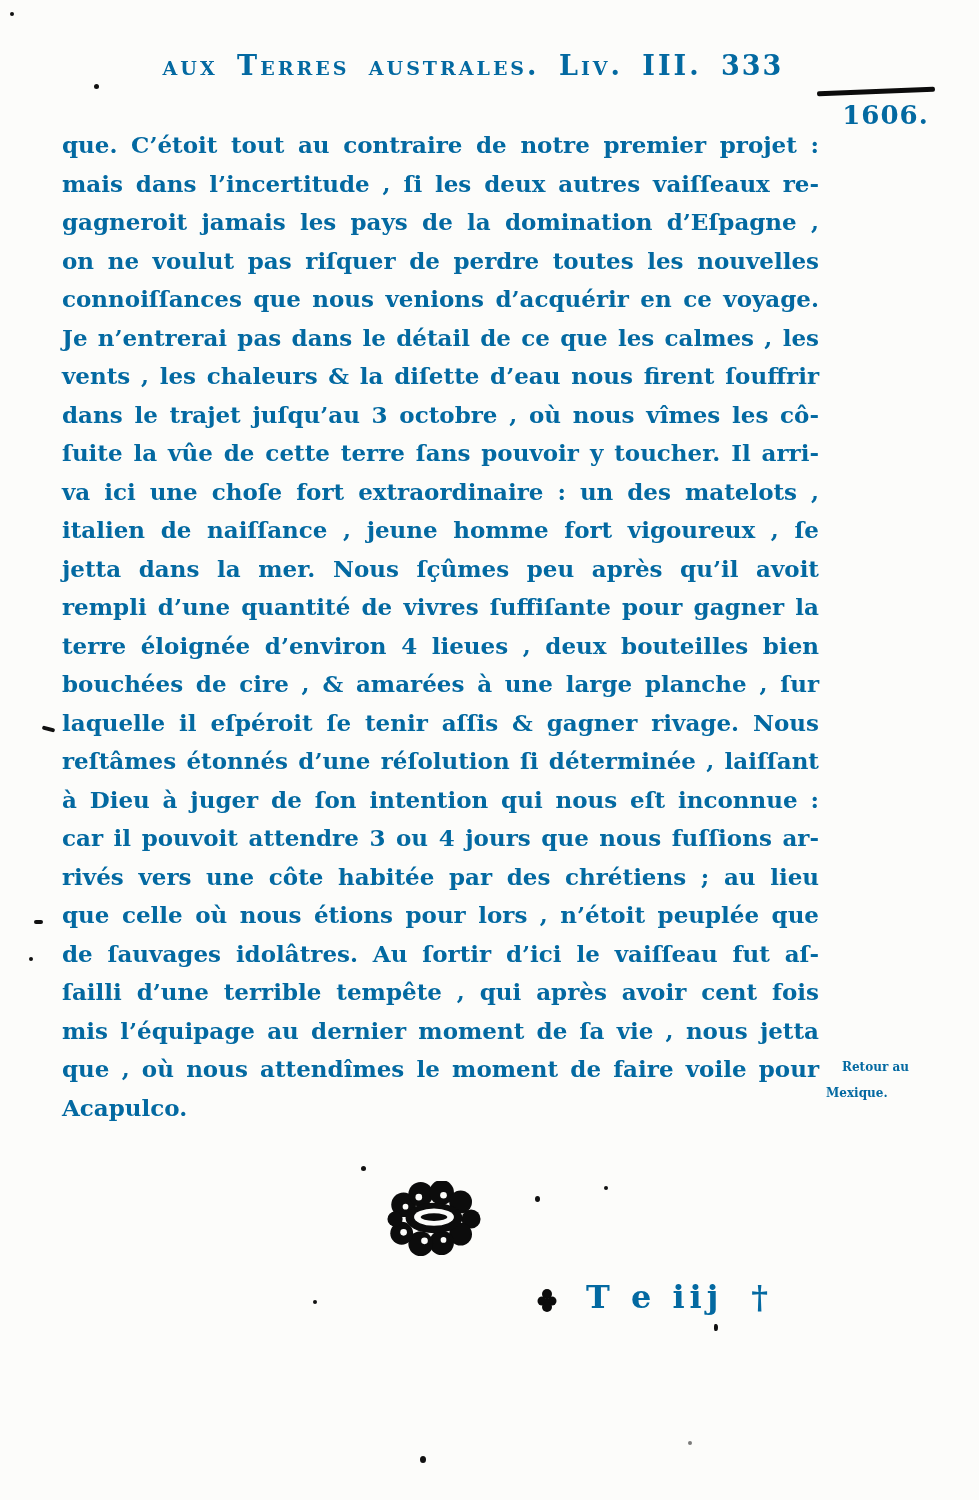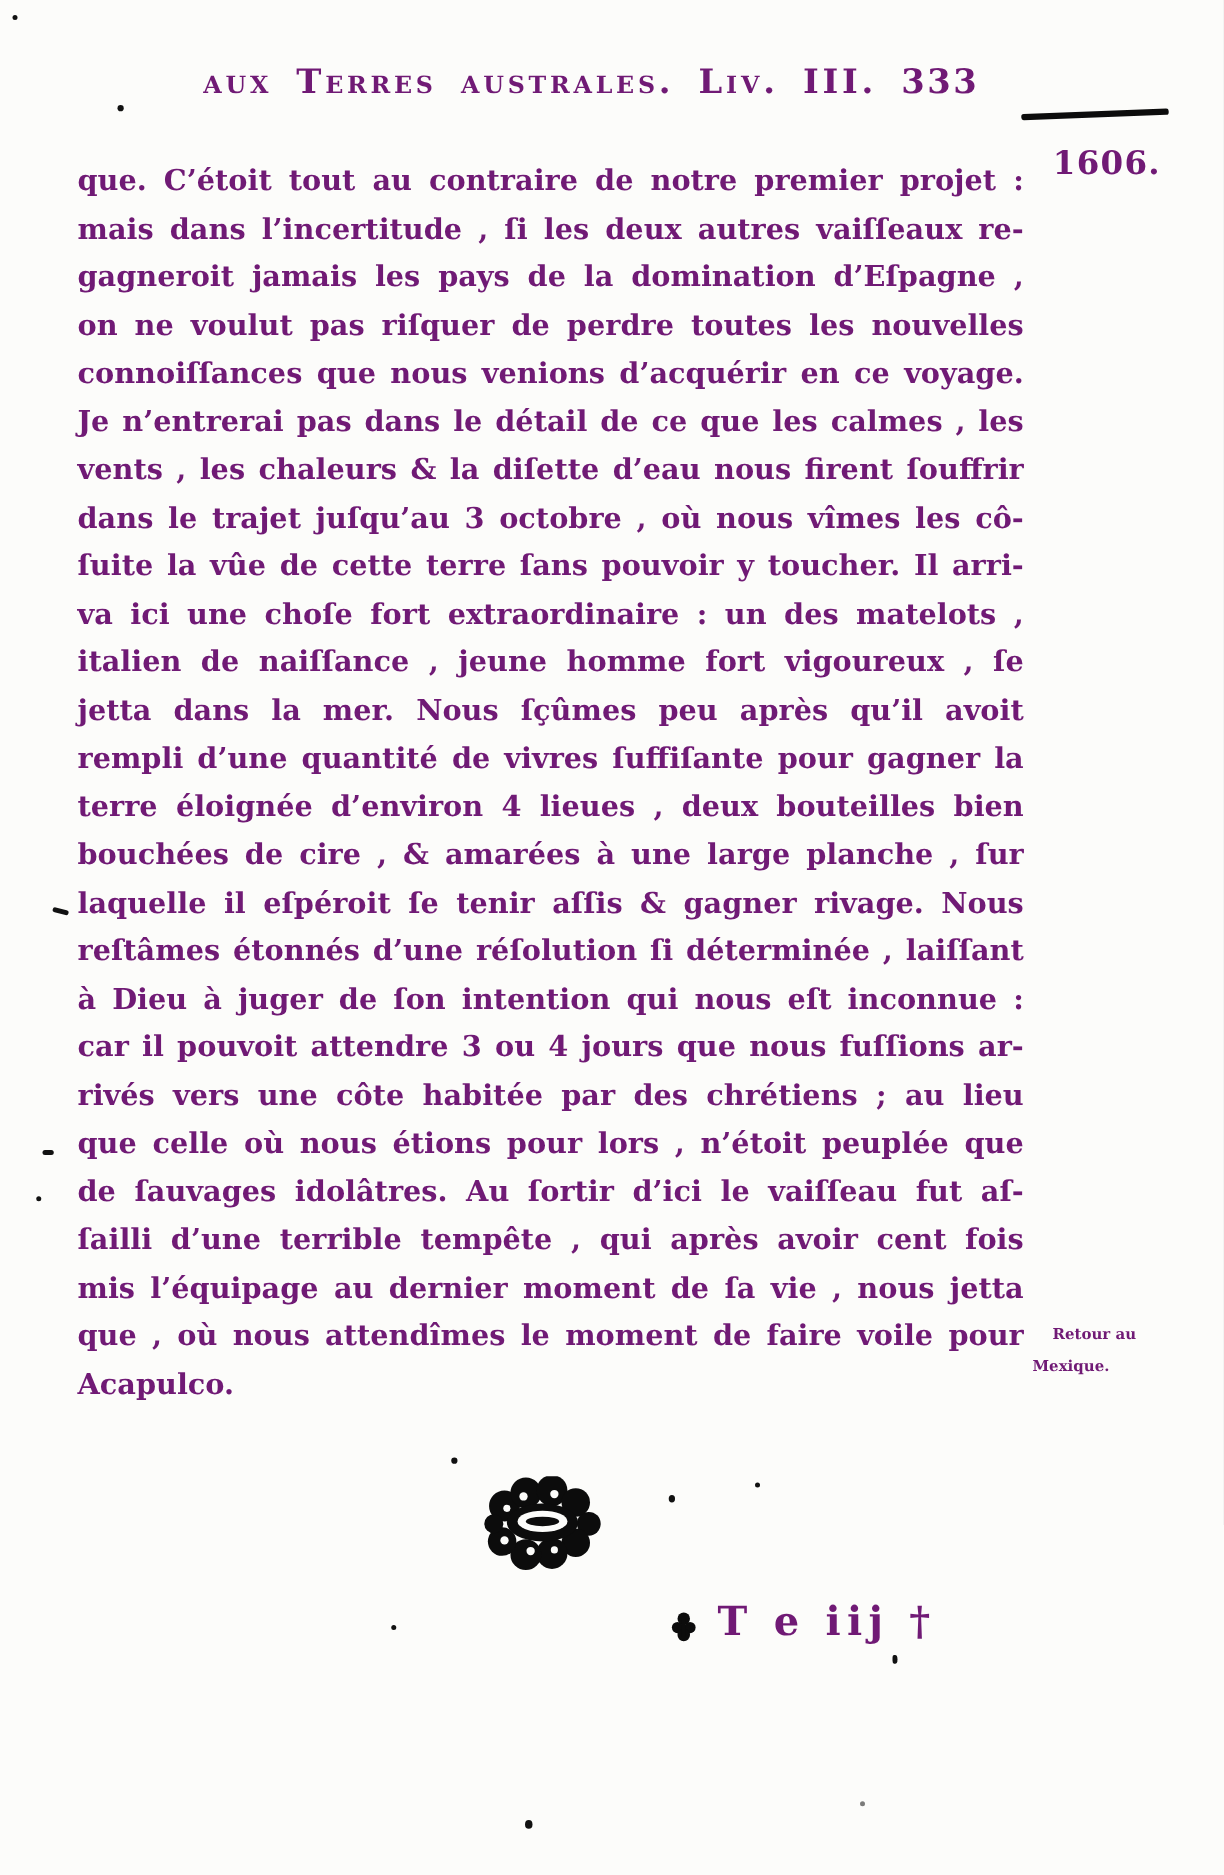--- a/index.html
+++ b/index.html
@@ -2,42 +2,42 @@
 <html><head>
 <meta charset="utf-8">
 <style>
   html,body{margin:0;padding:0;background:#e8e8e6;}
   .page{
     position:relative;
     width:979px;height:1500px;
     background:#fcfcfa;
     overflow:hidden;
     font-family:"DejaVu Serif","Liberation Serif",serif;
-    color:#701a75;
+    color:#0369a1;
   }
   
   .running-head{
     position:absolute;left:118px;top:50px;width:710px;
     font-variant:small-caps;
     font-weight:700;
     font-size:27px;
     letter-spacing:3px;
     word-spacing:7px;
     white-space:nowrap;
     text-align:center;
   }
   .running-head .pgnum{font-variant:normal;letter-spacing:2px;}
   
   .year-rule{
     position:absolute;left:817px;top:89px;width:118px;height:5px;
     background:#0c0c0c;transform:rotate(-2.2deg);border-radius:2px;
   }
   .year-note{
     position:absolute;left:833px;top:100px;width:105px;
-    font-weight:700;font-size:26px;letter-spacing:1px;text-align:center;margin-top:16px;
+    font-weight:700;font-size:26px;letter-spacing:1px;text-align:center;
   }
   .side-note{
     position:absolute;left:826px;top:1054px;width:112px;
     font-weight:700;font-size:12px;line-height:26px;
   }
   .side-note .l1{padding-left:16px;display:block;}
   .side-note .l2{display:block;}
   
   .body-text{
     position:absolute;left:62px;top:98px;width:757px;
@@ -50,21 +50,21 @@
     text-align:justify;
     text-align-last:justify;
     height:38.5px;
     overflow:visible;
   }
   .body-text .line:last-child{text-align-last:left;}
   
   .fleuron{position:absolute;left:386px;top:1181px;width:96px;height:76px;}
   .signature{
     position:absolute;left:536px;top:1278px;
-    display:flex;align-items:center;gap:16px;
+    display:flex;align-items:flex-start;gap:28px;
     font-weight:700;font-size:32px;letter-spacing:5px;white-space:nowrap;
   }
   .signature .quatrefoil{width:22px;height:26px;margin-top:10px;}
   .signature .dagger{letter-spacing:0;}
   
   .speckle{position:absolute;background:#111;border-radius:50%;}
   .speckle.dash{border-radius:2px;}
 </style>
 </head>
 <body>

